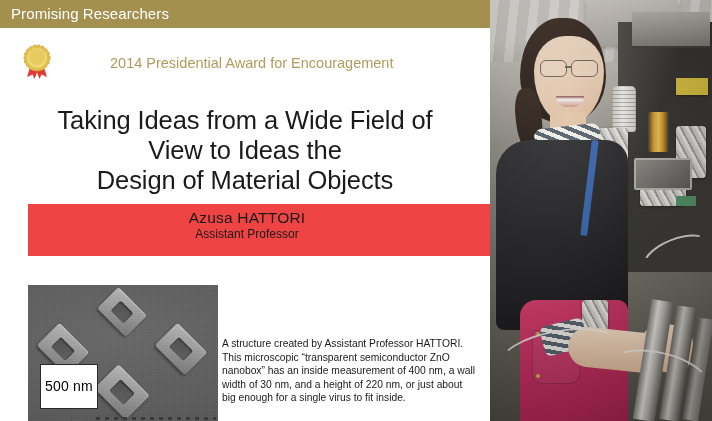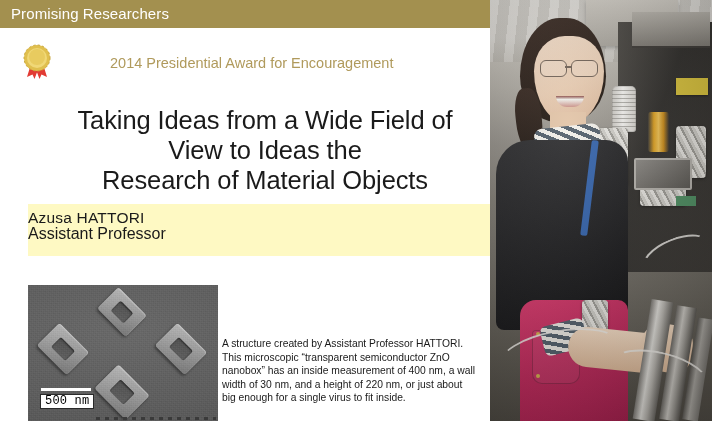--- a/index.html
+++ b/index.html
@@ -69,46 +69,45 @@
     position: absolute;
     left: 0;
     top: 88px;
     width: 490px;
     text-align: center;
     font-size: 25.5px;
     line-height: 30px;
     color: #1a1a1a;
     font-weight: normal;
     letter-spacing: -0.1px;
-    padding-left: 20px;
   }
   #headline .l {
     display: block;
   }
 
   
   #author-block {
     position: absolute;
     left: 28px;
     top: 204px;
     width: 462px;
     height: 52px;
-    background: #fef9c3;
-    text-align: left;
+    background: #ef4444;
+    text-align: center;
     box-sizing: border-box;
     padding: 4px 24px 0 0;
   }
   #author-name {
     font-size: 15.5px;
     line-height: 19px;
     color: #1a1a1a;
     letter-spacing: 0.2px;
   }
   #author-title {
-    font-size: 16px;
+    font-size: 12px;
     line-height: 14px;
     color: #1a1a1a;
   }
   #author-affiliation {
     font-size: 11.5px;
     line-height: 14px;
     color: #1a1a1a;
   }
 
   
@@ -170,25 +169,25 @@
     width: 50px;
     height: 3px;
     background: #ffffff;
   }
   #scale-label {
     position: absolute;
     left: 12px;
     bottom: 12px;
     background: #ffffff;
     color: #000000;
-    font-size: 12px;
+    font-size: 14px;
     line-height: 11px;
-    padding: 1px 4px;
+    padding: 16px 4px;
     border: 1px solid #2a2a2a;
-    font-family: Liberation Mono, monospace;
+    font-family: Liberation Sans, sans-serif;
     letter-spacing: 0.2px;
   }
   #sem-dashes {
     position: absolute;
     right: 2px;
     bottom: 1px;
     width: 120px;
     height: 3px;
     background: repeating-linear-gradient(90deg, #3a3a3a 0 4px, transparent 4px 9px);
   }
@@ -473,21 +472,21 @@
         <circle cx="17" cy="14" r="10" fill="#f0d877"></circle>
         <circle cx="17" cy="13" r="8" fill="#e8cb5f"></circle>
       </svg>
     </span>
     <span id="award-text">2014 Presidential Award for Encouragement</span>
   </div>
 
   <h1 id="headline">
     <span class="l">Taking Ideas from a Wide Field of</span>
     <span class="l">View to Ideas the</span>
-    <span class="l">Research of Material Objects</span>
+    <span class="l">Design of Material Objects</span>
   </h1>
 
   <div id="author-block">
     <div id="author-name">Azusa HATTORI</div>
     <div id="author-title">Assistant Professor</div>
   </div>
 
   <div id="sem-figure">
     <div id="sem-canvas"></div>
     <div class="nanobox" id="nb-top"></div>

